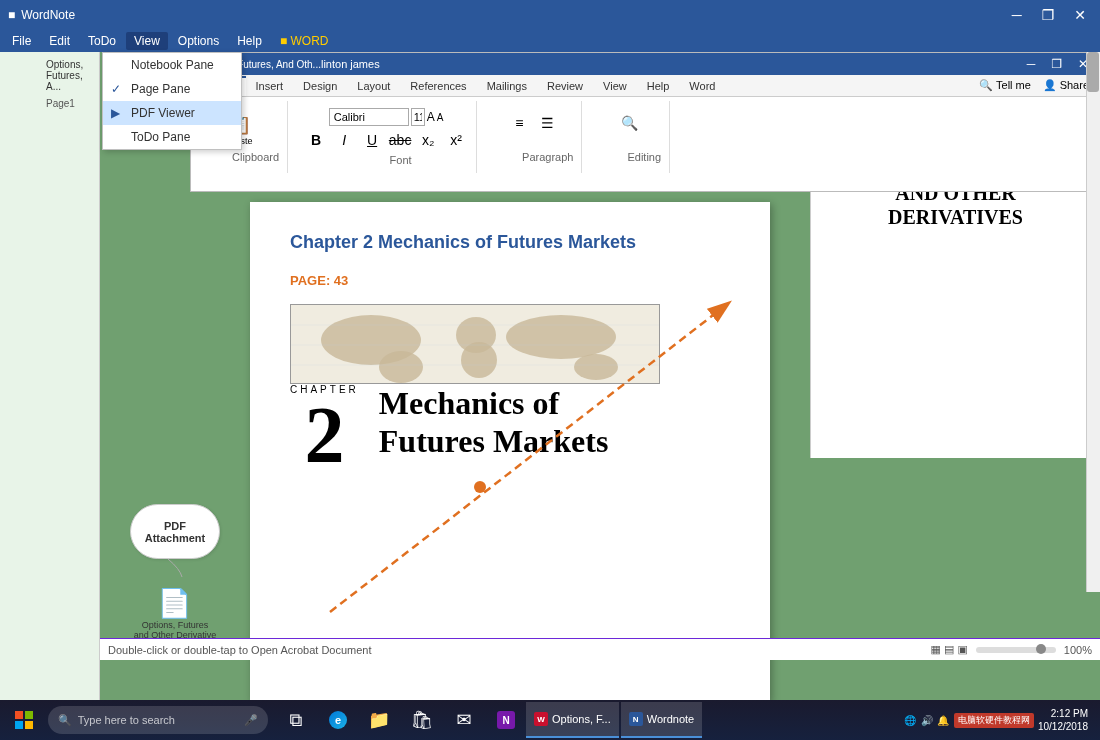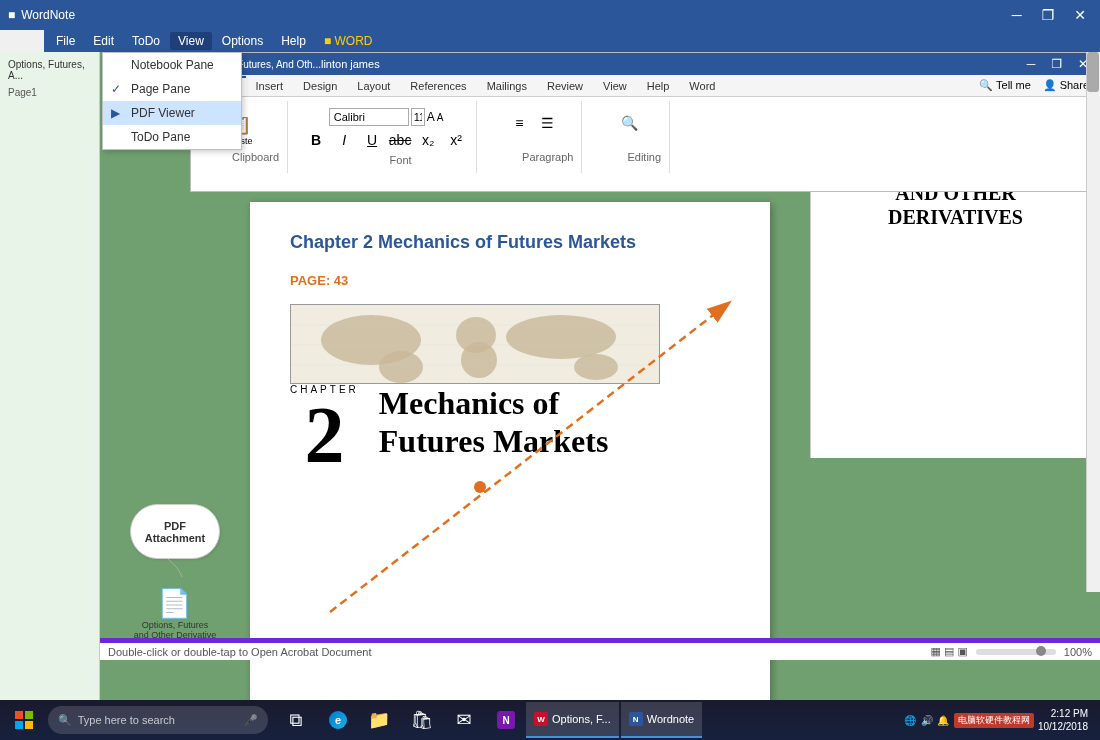--- a/index.html
+++ b/index.html
@@ -21,21 +21,20 @@
 
     
     .menu-bar {
       background: #2b579a;
       color: white;
       height: 22px;
       display: flex;
       align-items: center;
       padding: 0 4px;
       gap: 2px;
-      margin-left: 44px;
     }
     .menu-item {
       padding: 2px 8px;
       cursor: pointer;
       font-size: 12px;
       border-radius: 2px;
     }
     .menu-item:hover, .menu-item.active { background: #1e3f7a; }
 
     
@@ -78,20 +77,21 @@
       background: #e8f4e8;
       border-right: 1px solid #ccc;
       padding: 4px;
       font-size: 11px;
     }
     .sidebar-item {
       padding: 3px 4px;
       cursor: pointer;
       color: #333;
       font-size: 11px;
+      margin-left: 38px;
     }
 
     
     .main-area {
       flex: 1;
       background: #70a070;
       position: relative;
       overflow: hidden;
     }
 
@@ -338,21 +338,21 @@
     }
 
     
     .status-bar {
       position: absolute;
       bottom: 40px;
       left: 0;
       right: 0;
       height: 22px;
       background: white;
-      border-top: 5px solid #6d28d9;
+      border-top: 1px solid #6d28d9;
       display: flex;
       align-items: center;
       padding: 0 8px;
       font-size: 11px;
       color: #555;
       z-index: 15;
     }
     .status-right {
       margin-left: auto;
       display: flex;

